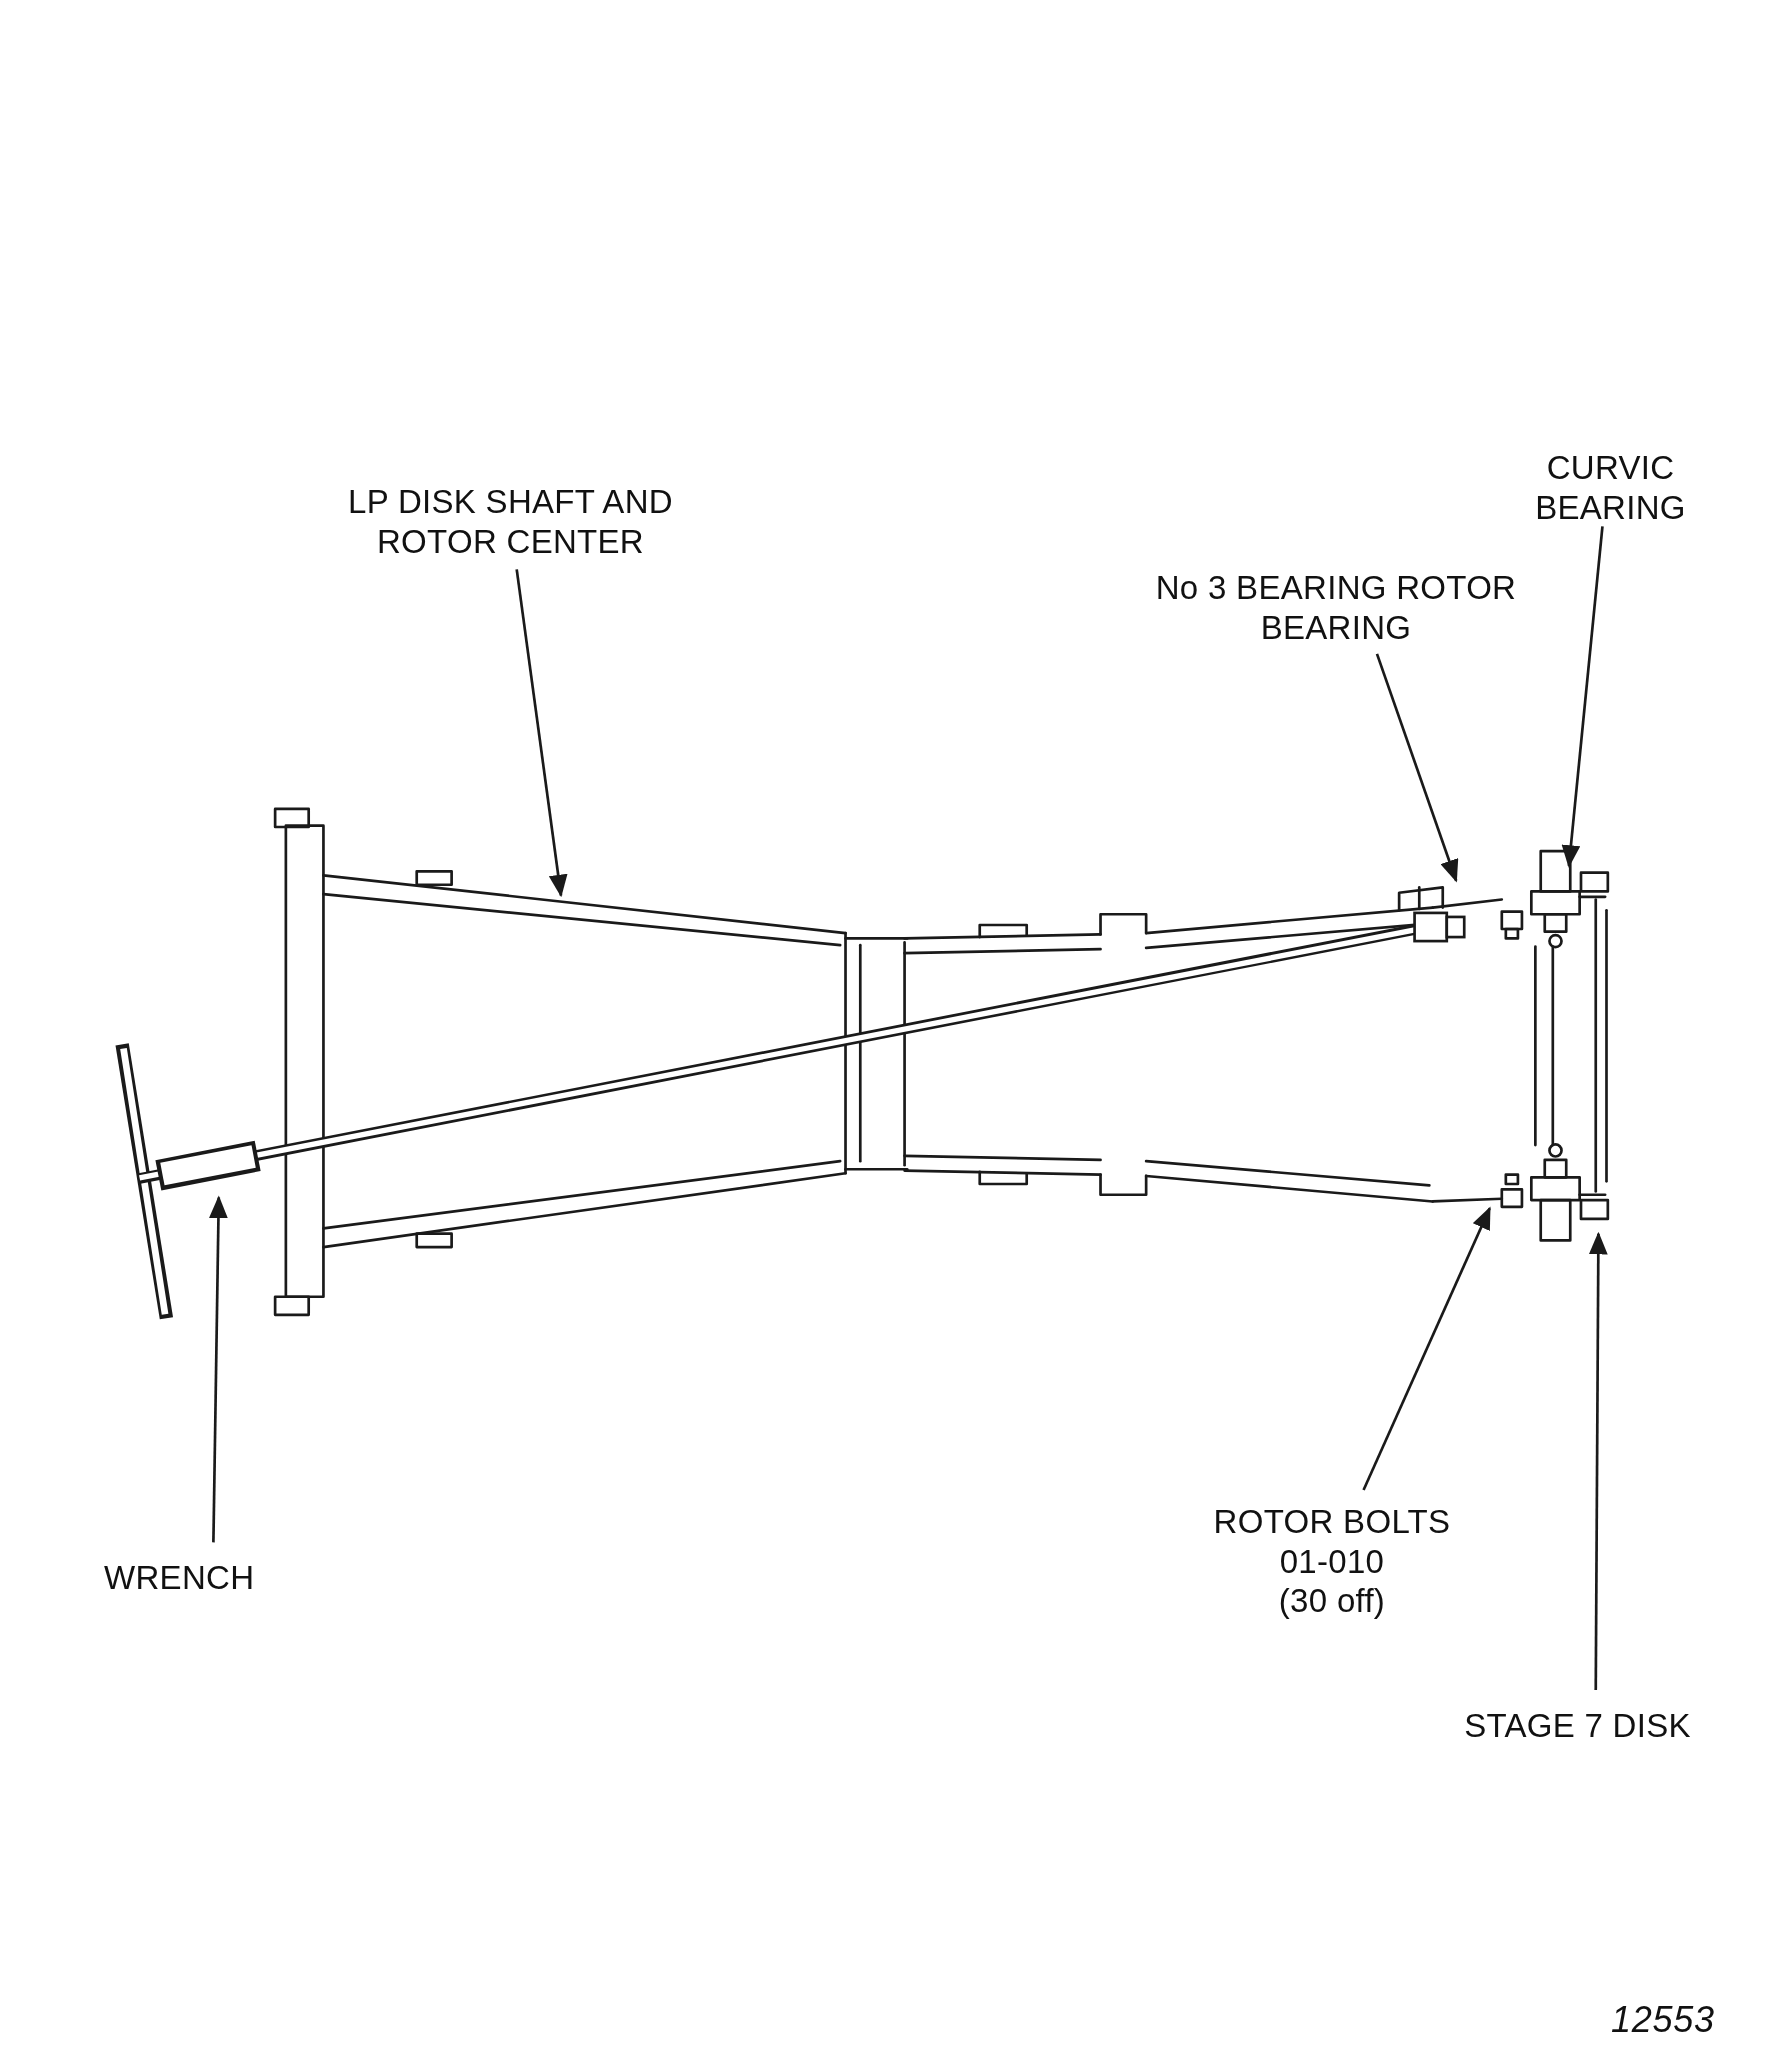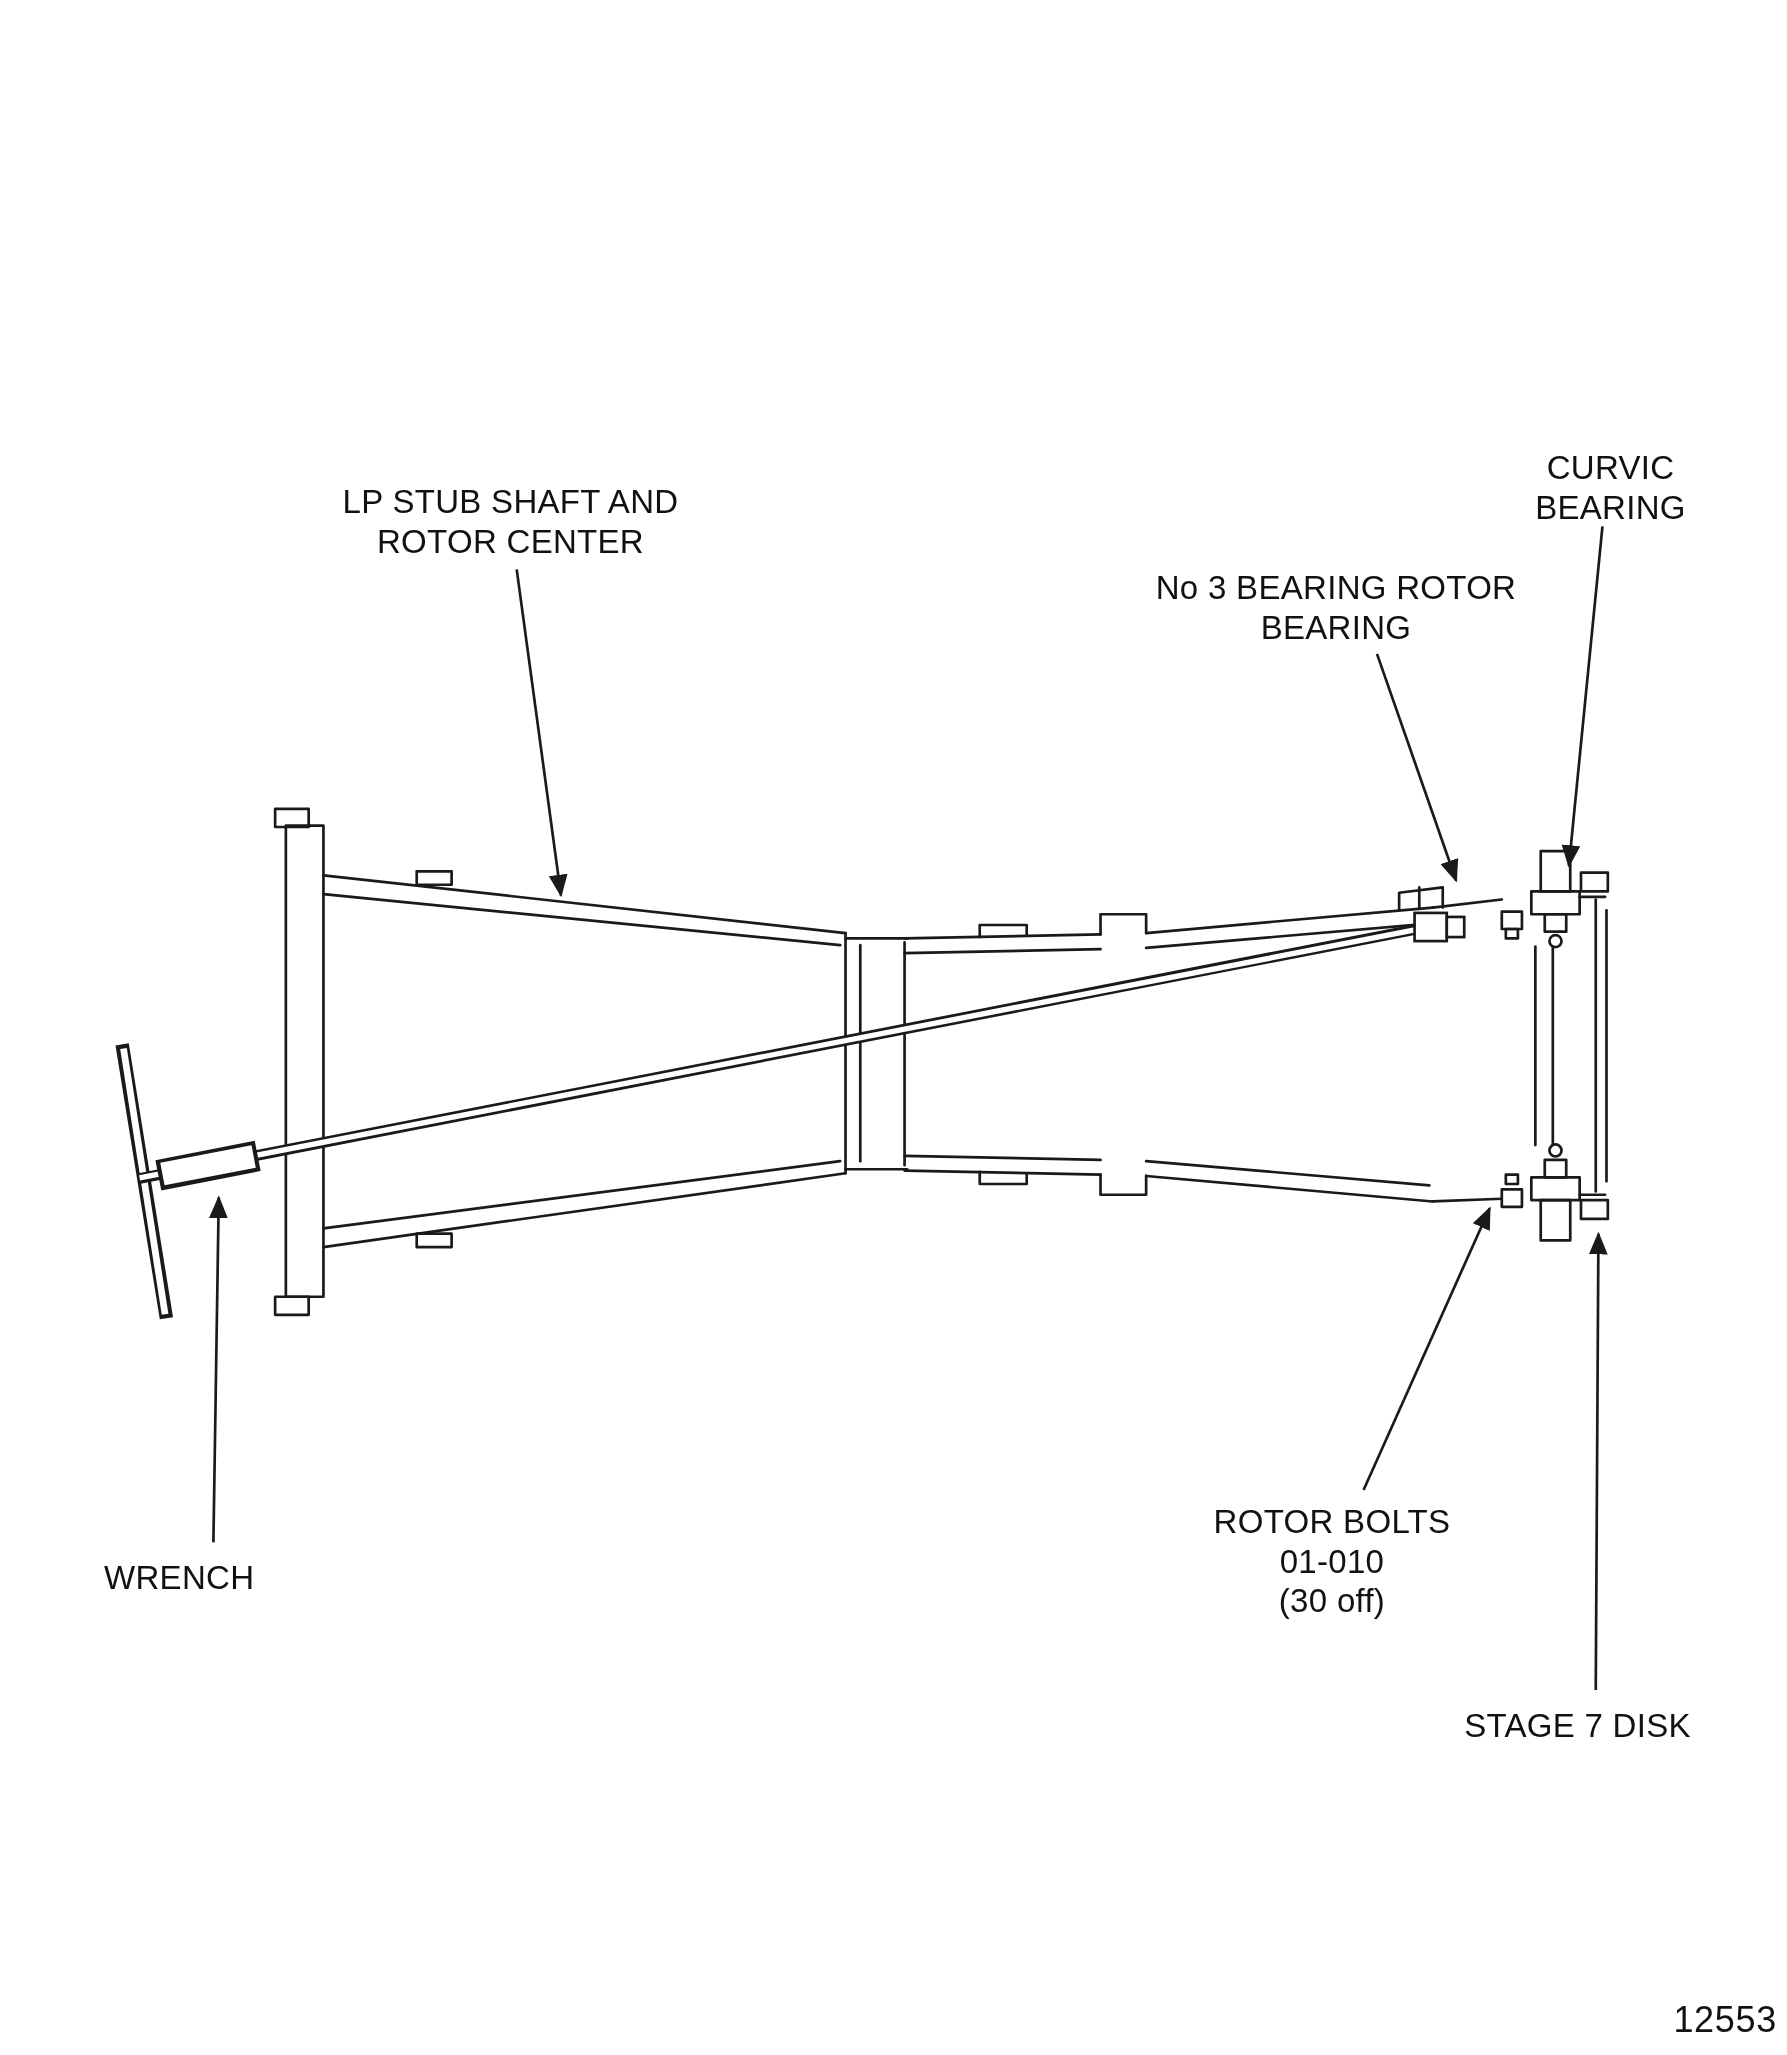--- a/index.html
+++ b/index.html
@@ -155,21 +155,21 @@
       <line x1="770" y1="848" x2="836" y2="1334" marker-end="url(#ah)"></line>
       <line x1="2388" y1="784" x2="2338" y2="1290" marker-end="url(#ah)"></line>
       <line x1="2052" y1="974" x2="2170" y2="1312" marker-end="url(#ah)"></line>
       <line x1="318" y1="2298" x2="326" y2="1784" marker-end="url(#ah)"></line>
       <line x1="2032" y1="2220" x2="2220" y2="1800" marker-end="url(#ah)"></line>
       <line x1="2378" y1="2518" x2="2382" y2="1838" marker-end="url(#ah)"></line>
     </g>
   </svg>
 
   <div class="label" style="left:289px; top:482px; width:443px;">
-    <span class="ln">LP STUB SHAFT AND</span>
+    <span class="ln">LP DISK SHAFT AND</span>
     <span class="ln">ROTOR CENTER</span>
   </div>
 
   <div class="label" style="left:1456px; top:448px; width:309px;">
     <span class="ln">CURVIC</span>
     <span class="ln">BEARING</span>
   </div>
 
   <div class="label" style="left:1101px; top:568px; width:470px;">
     <span class="ln">No 3 BEARING ROTOR</span>
@@ -183,16 +183,16 @@
   <div class="label" style="left:1161px; top:1502px; width:342px;">
     <span class="ln">ROTOR BOLTS</span>
     <span class="ln">01-010</span>
     <span class="ln">(30 off)</span>
   </div>
 
   <div class="label" style="left:1430px; top:1706px; width:295px;">
     <span class="ln">STAGE 7 DISK</span>
   </div>
 
-  <div class="fig-number label--right" style="left:1611px; top:1999px; width:166px; text-align:right;">12553</div>
+  <div class="fig-number label--right" style="left:1611px; top:1999px; width:166px; text-align:left;font-style:italic;">12553</div>
 
 </div>
 
 
 </body></html>

